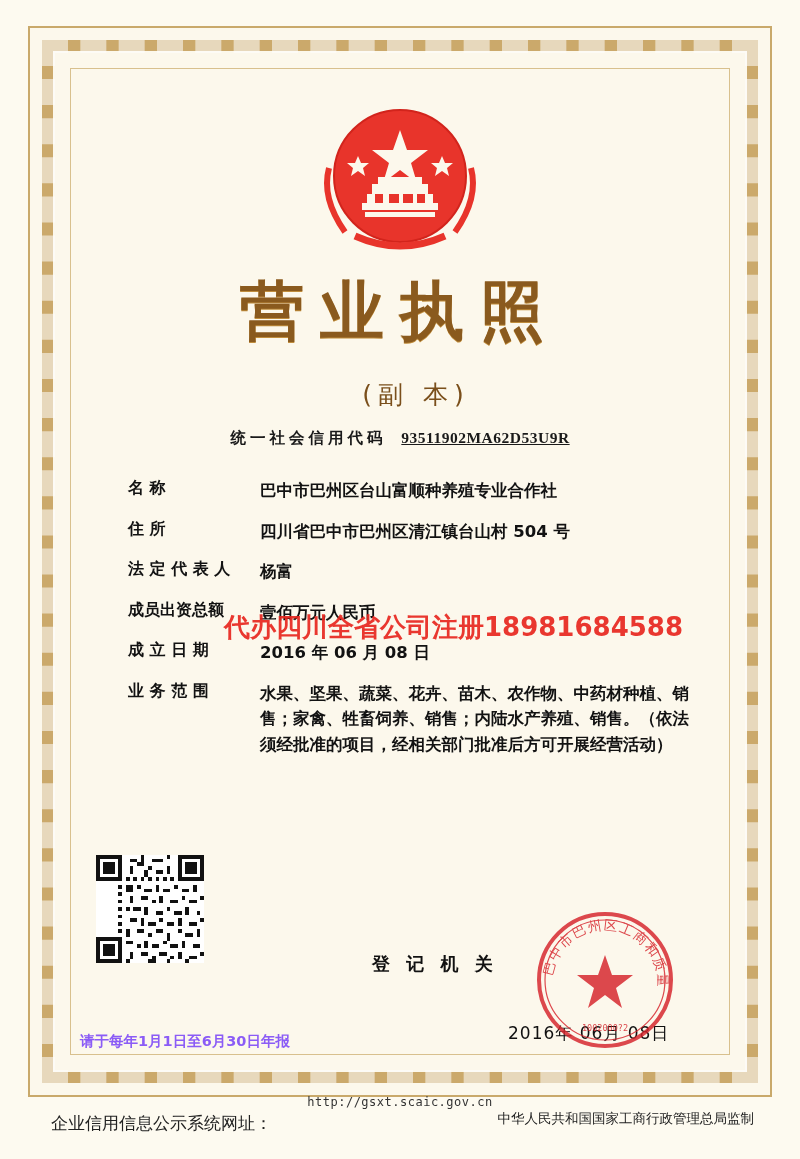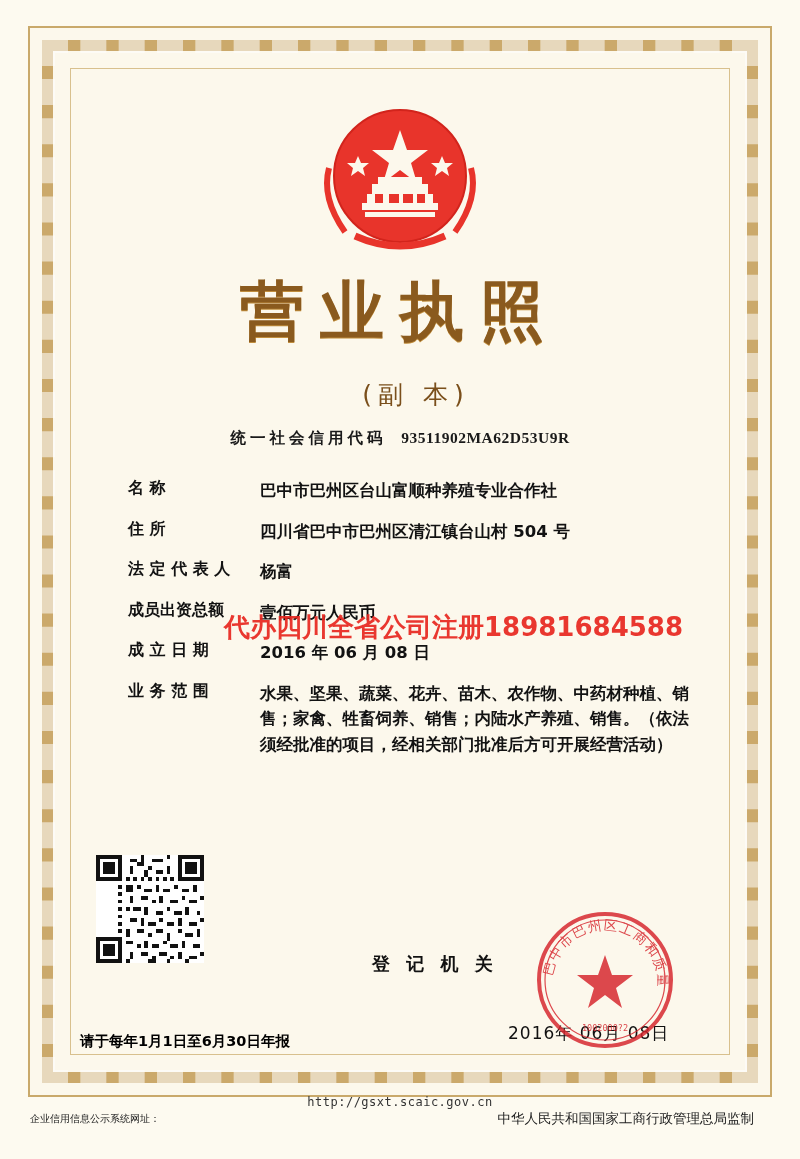--- a/index.html
+++ b/index.html
@@ -80,21 +80,21 @@
   }
   .credit-code{
     position:absolute;left:0;right:0;top:428px;
     text-align:center;
     font-size:15.5px;
     color:#1a1a1a;
     font-family:"DejaVu Sans", sans-serif;
     letter-spacing:1px;
   }
   .credit-code .lbl{letter-spacing:4px;font-weight:bold;}
-  .credit-code .val{font-family:"Liberation Serif", serif;font-weight:bold;letter-spacing:0.5px;margin-left:9px;}
+  .credit-code .val{font-family:"Liberation Serif", serif;font-weight:bold;letter-spacing:0.5px;margin-left:9px;text-decoration:underline;}
 
   
   .fields{
     position:absolute;left:128px;top:478px;width:570px;
   }
   .row{
     display:flex;
     align-items:flex-start;
     margin-bottom:15px;
     font-family:"DejaVu Sans", sans-serif;
@@ -132,21 +132,21 @@
   
   .qr{
     position:absolute;left:96px;top:855px;
     width:108px;height:108px;
     background:#fff;
   }
   .annual{
     position:absolute;left:80px;top:1032px;
     font-size:14.5px;
     font-weight:bold;
-    color:#000000;
+    color:#8b5cf6;
     font-family:"DejaVu Sans", sans-serif;
   }
 
   .reg-auth{
     position:absolute;left:372px;top:952px;
     font-size:18px;
     letter-spacing:5px;
     font-weight:bold;
     color:#111;
     font-family:"DejaVu Sans", sans-serif;
@@ -167,22 +167,22 @@
 
   .url{
     position:absolute;left:0;right:0;top:1095px;
     text-align:center;
     font-family:"DejaVu Sans Mono", monospace;
     font-size:12px;
     color:#333;
     letter-spacing:0.5px;
   }
   .footer-left{
-    position:absolute;left:30px;top:1112px;
-    font-size:10px;color:#222;
+    position:absolute;left:51px;top:1112px;
+    font-size:17px;color:#222;
     font-family:"DejaVu Sans", sans-serif;
   }
   .footer-right{
     position:absolute;right:46px;top:1110px;
     font-size:13.5px;color:#222;
     font-family:"DejaVu Sans", sans-serif;
   }
 </style>
 </head>
 <body>

